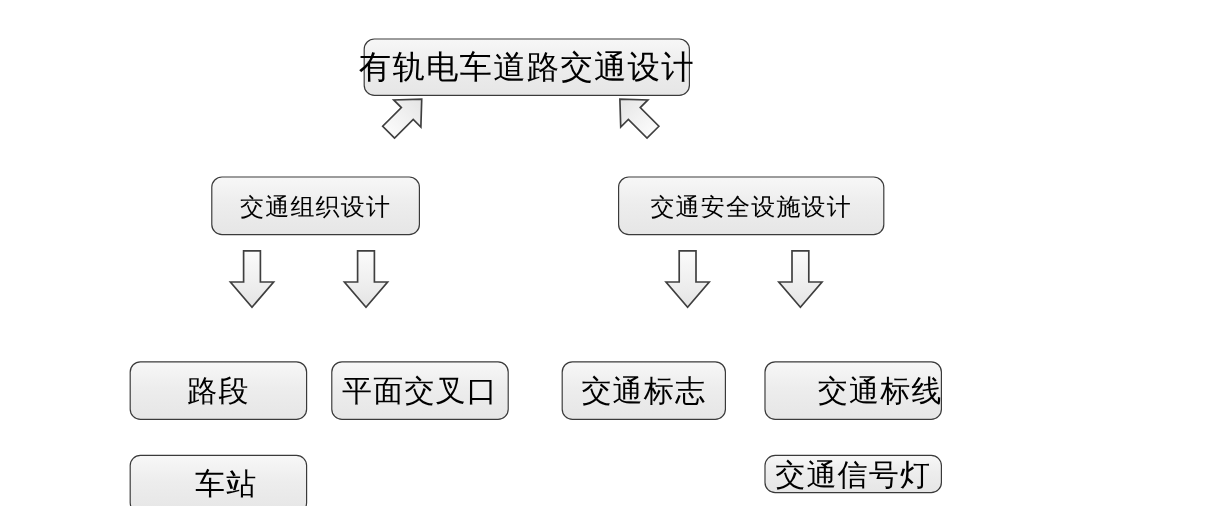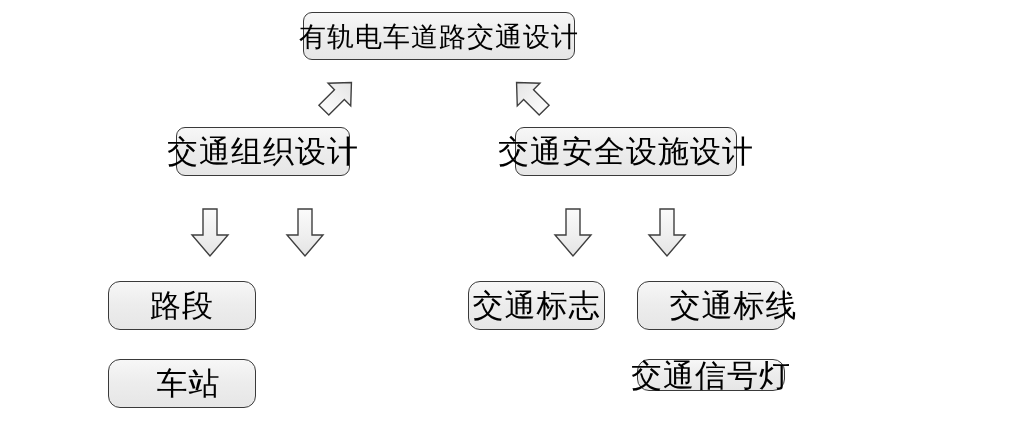--- a/index.html
+++ b/index.html
@@ -24,30 +24,31 @@
     box-sizing: border-box;
     border: 1.3px solid #3a3a3a;
     border-radius: 9px;
     background: linear-gradient(to bottom, #f7f7f7 0%, #ededed 45%, #e6e6e6 100%);
     display: flex;
     align-items: center;
     justify-content: center;
     color: #000000;
     white-space: nowrap;
     letter-spacing: 1px;
+    margin-top: 20px;
   }
   .node .label {
     display: block;
     line-height: 1;
     font-weight: 500;
   }
 
   .lvl1 { font-size: 27px; }
-  .lvl2 { font-size: 31px; }
-  .lvl3 { font-size: 31px; border-radius: 12px; }
+  .lvl2 { font-size: 20px; }
+  .lvl3 { font-size: 25px; }
 
   
   .arrow {
     position: absolute;
   }
   .arrow svg {
     display: block;
     overflow: visible;
   }
   .arrow .body {
@@ -119,20 +120,23 @@
   <div class="arrow" style="left:647px; top:208px; width:40px; height:50px;">
     <svg width="40" height="50" viewBox="0 0 40 50">
       <polygon class="body" points="13,1 27,1 27,27 38,27 20,48 2,27 13,27"></polygon>
     </svg>
   </div>
 
   <div class="node lvl3" style="left:108px; top:281px; width:148px; height:49px;">
     <span class="label">路段</span>
   </div>
 
+  <div class="node lvl3" style="left:276px; top:281px; width:148px; height:49px;">
+    <span class="label">平面交叉口</span>
+  </div>
 
   <div class="node lvl3" style="left:468px; top:281px; width:137px; height:49px;">
     <span class="label">交通标志</span>
   </div>
 
   <div class="node lvl3" style="left:637px; top:281px; width:148px; height:49px;padding-left:45px;">
     <span class="label">交通标线</span>
   </div>
 
   <div class="node lvl3" style="left:108px; top:359px; width:148px; height:49px;padding-left:13px;">

